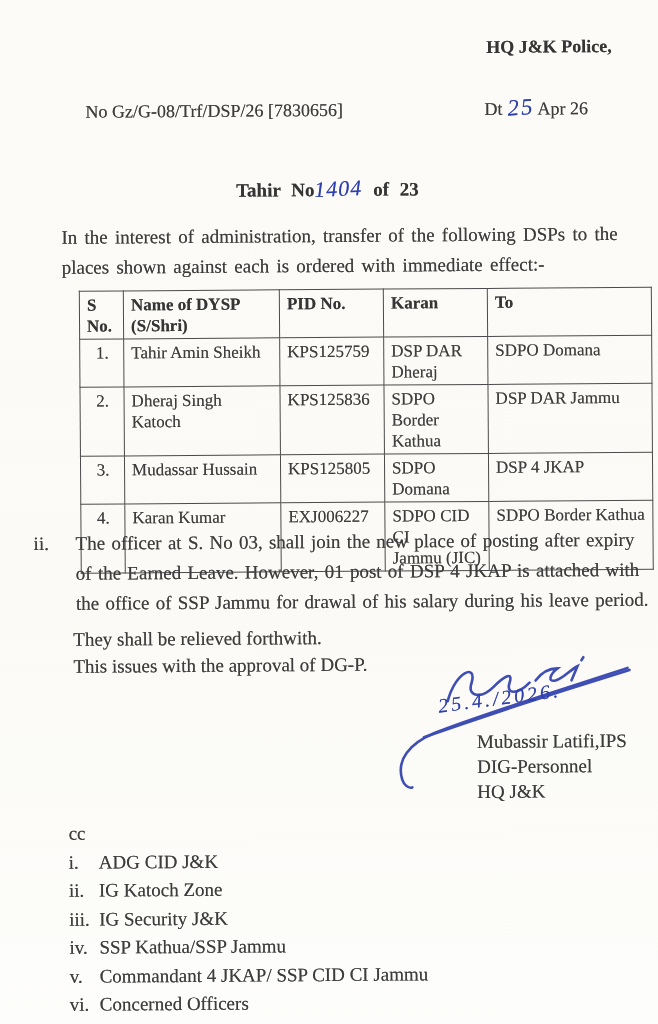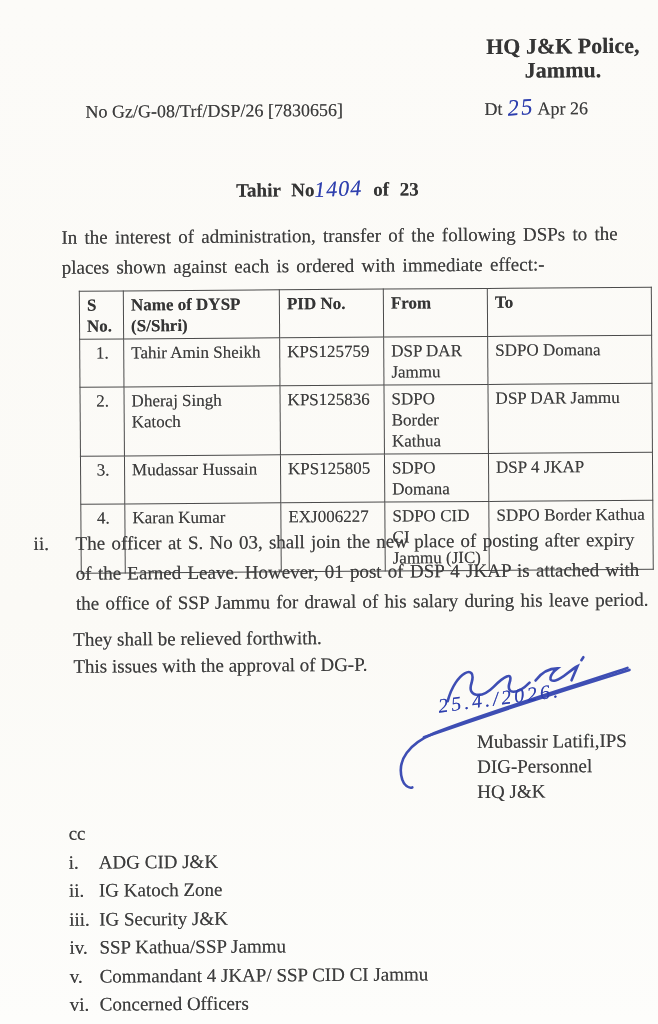--- a/index.html
+++ b/index.html
@@ -10,21 +10,21 @@
     font-family:"Liberation Serif", serif;
     color:#3d3d3d;
   }
   .tilt{position:absolute;inset:0;transform:rotate(-0.4deg);transform-origin:50% 45%;}
   .abs{position:absolute;white-space:nowrap;}
   .soft{text-shadow:0 0 0.6px rgba(80,80,80,0.75);}
   .bold{font-weight:bold;color:#353535;}
   .ink{color:#2e3fae;text-shadow:0 0 0.5px rgba(46,63,174,0.6);}
   .hand{font-style:italic;letter-spacing:2px;font-weight:500;}
 
-  .org{font-size:22px;line-height:24px;text-align:center;}
+  .org{font-size:18px;line-height:24px;}
   .refno{font-size:18px;}
   .dateline{font-size:18px;}
   .hand-25{font-size:23px;transform:rotate(-4deg);display:inline-block;}
   .title{font-size:19px;word-spacing:6px;}
   .hand-orderno{font-size:22px;transform:rotate(-2deg);display:inline-block;letter-spacing:1px;}
 
   .para{font-size:19px;line-height:30px;}
   .para div{white-space:nowrap;word-spacing:2.5px;}
 
   table.order{
@@ -50,21 +50,20 @@
   .hand-date{font-size:20px;transform:rotate(-7deg);display:inline-block;letter-spacing:3px;}
 </style>
 </head>
 <body>
 
 <div class="sheet">
   <div class="tilt">
 
     <div class="abs org bold soft" style="left:489px;top:36px;">
       <div>HQ J&amp;K Police,</div>
-      <div>Jammu.</div>
     </div>
 
     <div class="abs refno soft" style="left:88px;top:100px;">No Gz/G-08/Trf/DSP/26 [7830656]</div>
 
     <div class="abs dateline soft" style="left:487px;top:96px;">
       <span>Dt</span>
       <span class="ink hand hand-25">25</span>
       <span>Apr 26</span>
     </div>
 
@@ -86,29 +85,29 @@
           <col style="width:104px">
           <col style="width:164px">
         </colgroup>
       <tbody>
           <tr style="height:42px">
         <th>S
 No.</th>
         <th>Name of DYSP
 (S/Shri)</th>
         <th>PID No.</th>
-        <th>From</th>
+        <th>Karan</th>
         <th>To</th>
       </tr>
       <tr style="height:44px">
         <td style="text-align:center">1.</td>
         <td>Tahir Amin Sheikh</td>
         <td>KPS125759</td>
         <td>DSP DAR
-Jammu</td>
+Dheraj</td>
         <td>SDPO Domana</td>
       </tr>
       <tr style="height:46px">
         <td style="text-align:center">2.</td>
         <td>Dheraj Singh Katoch</td>
         <td>KPS125836</td>
         <td>SDPO Border
 Kathua</td>
         <td>DSP DAR Jammu</td>
       </tr>

